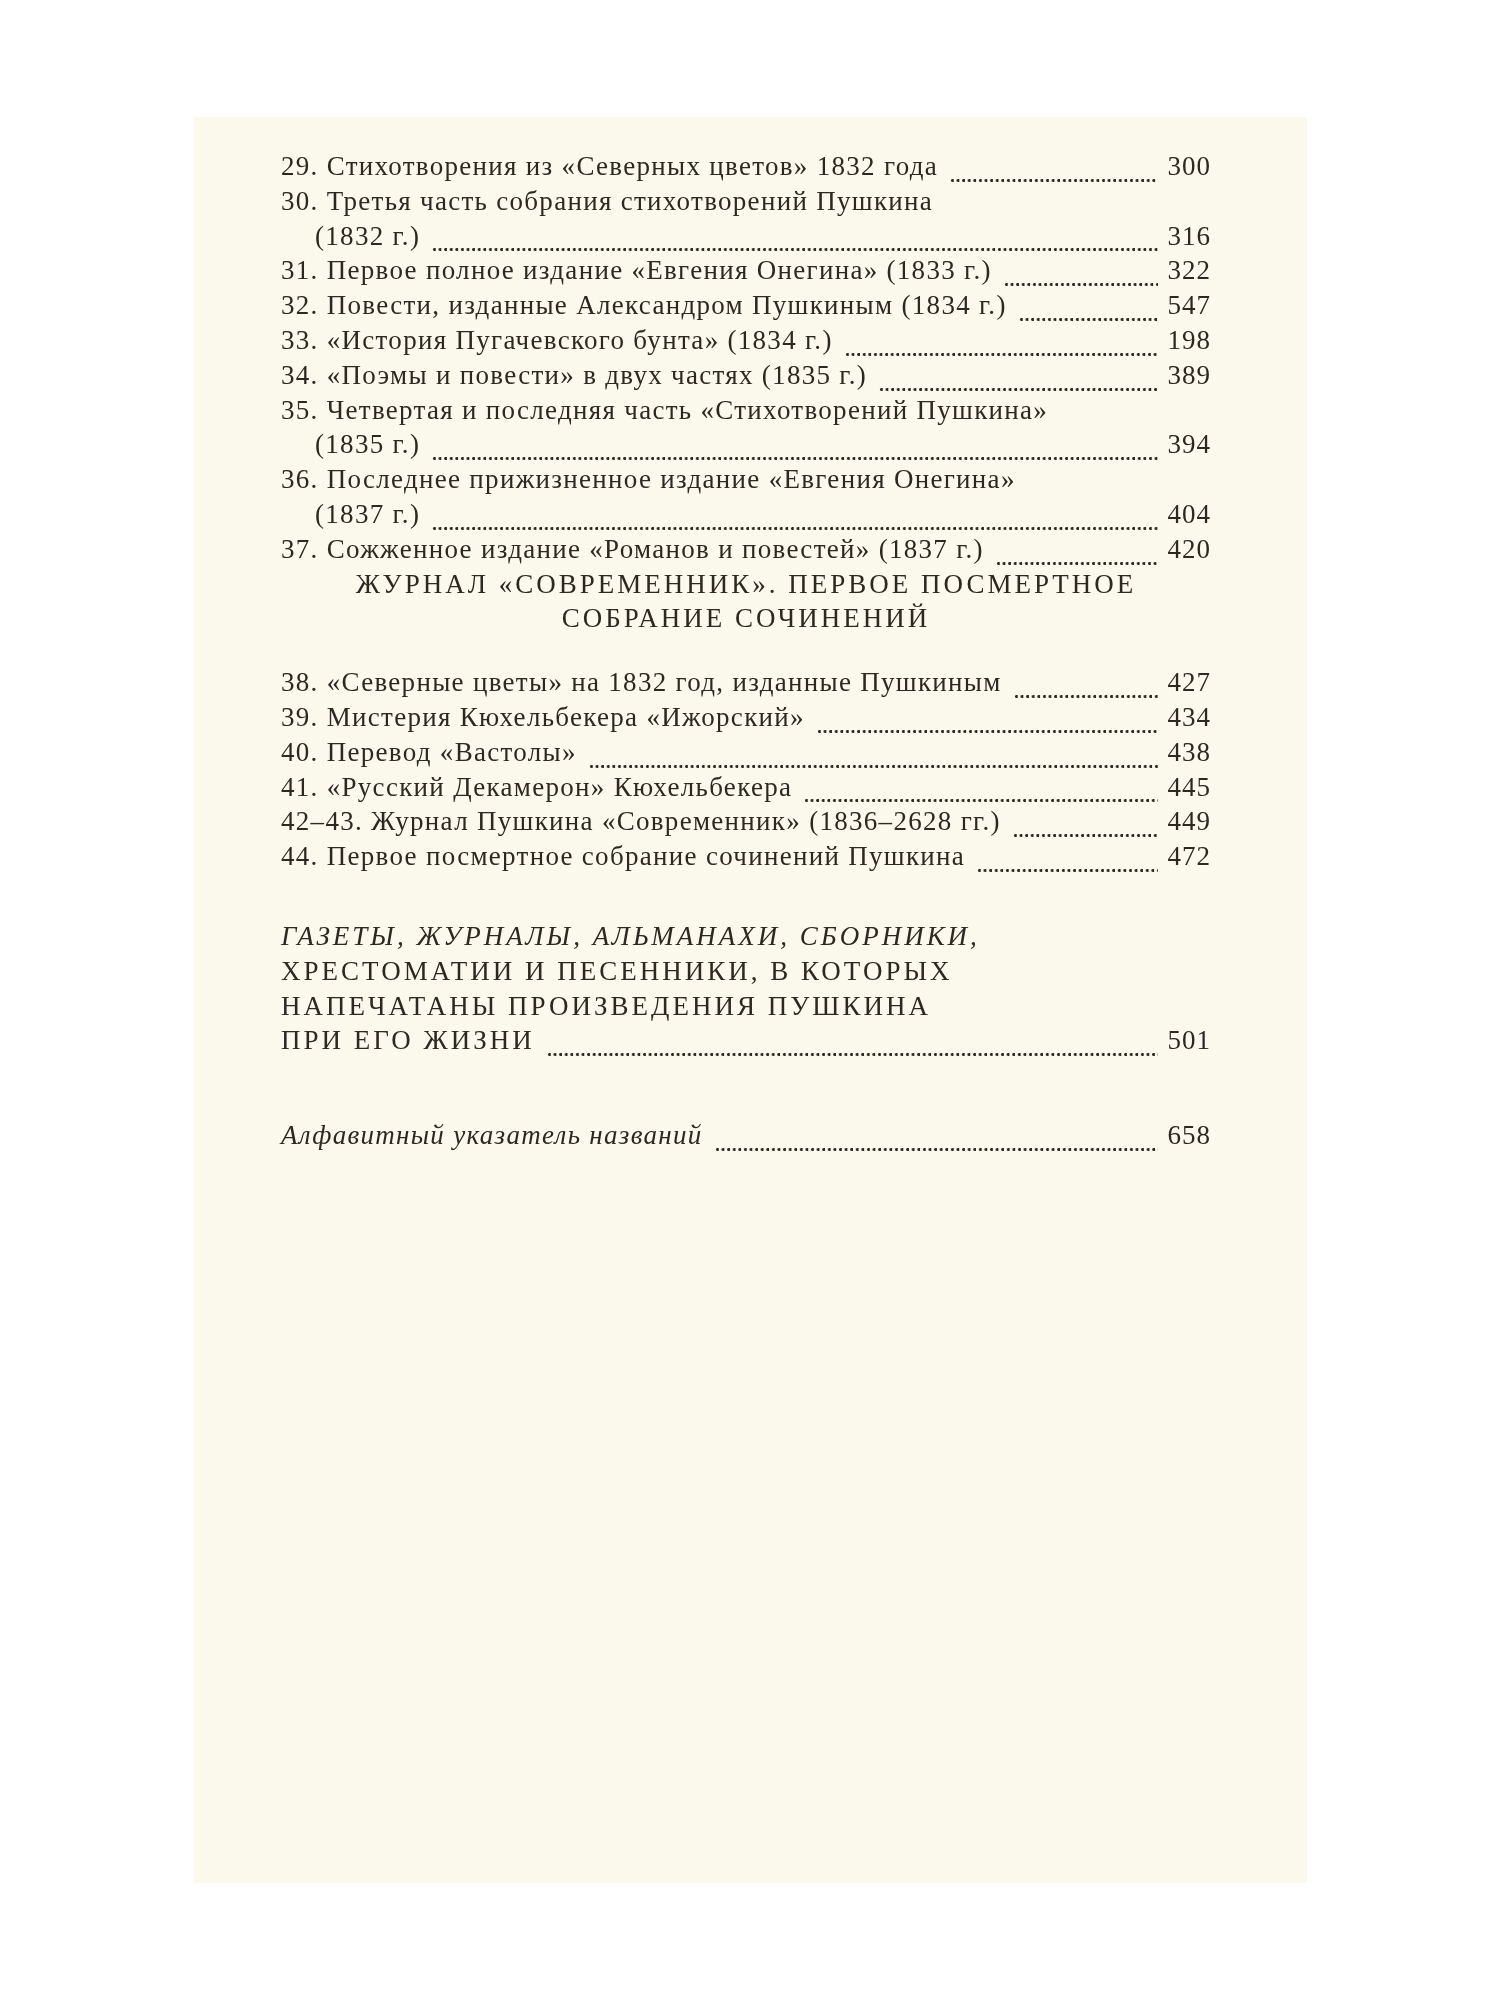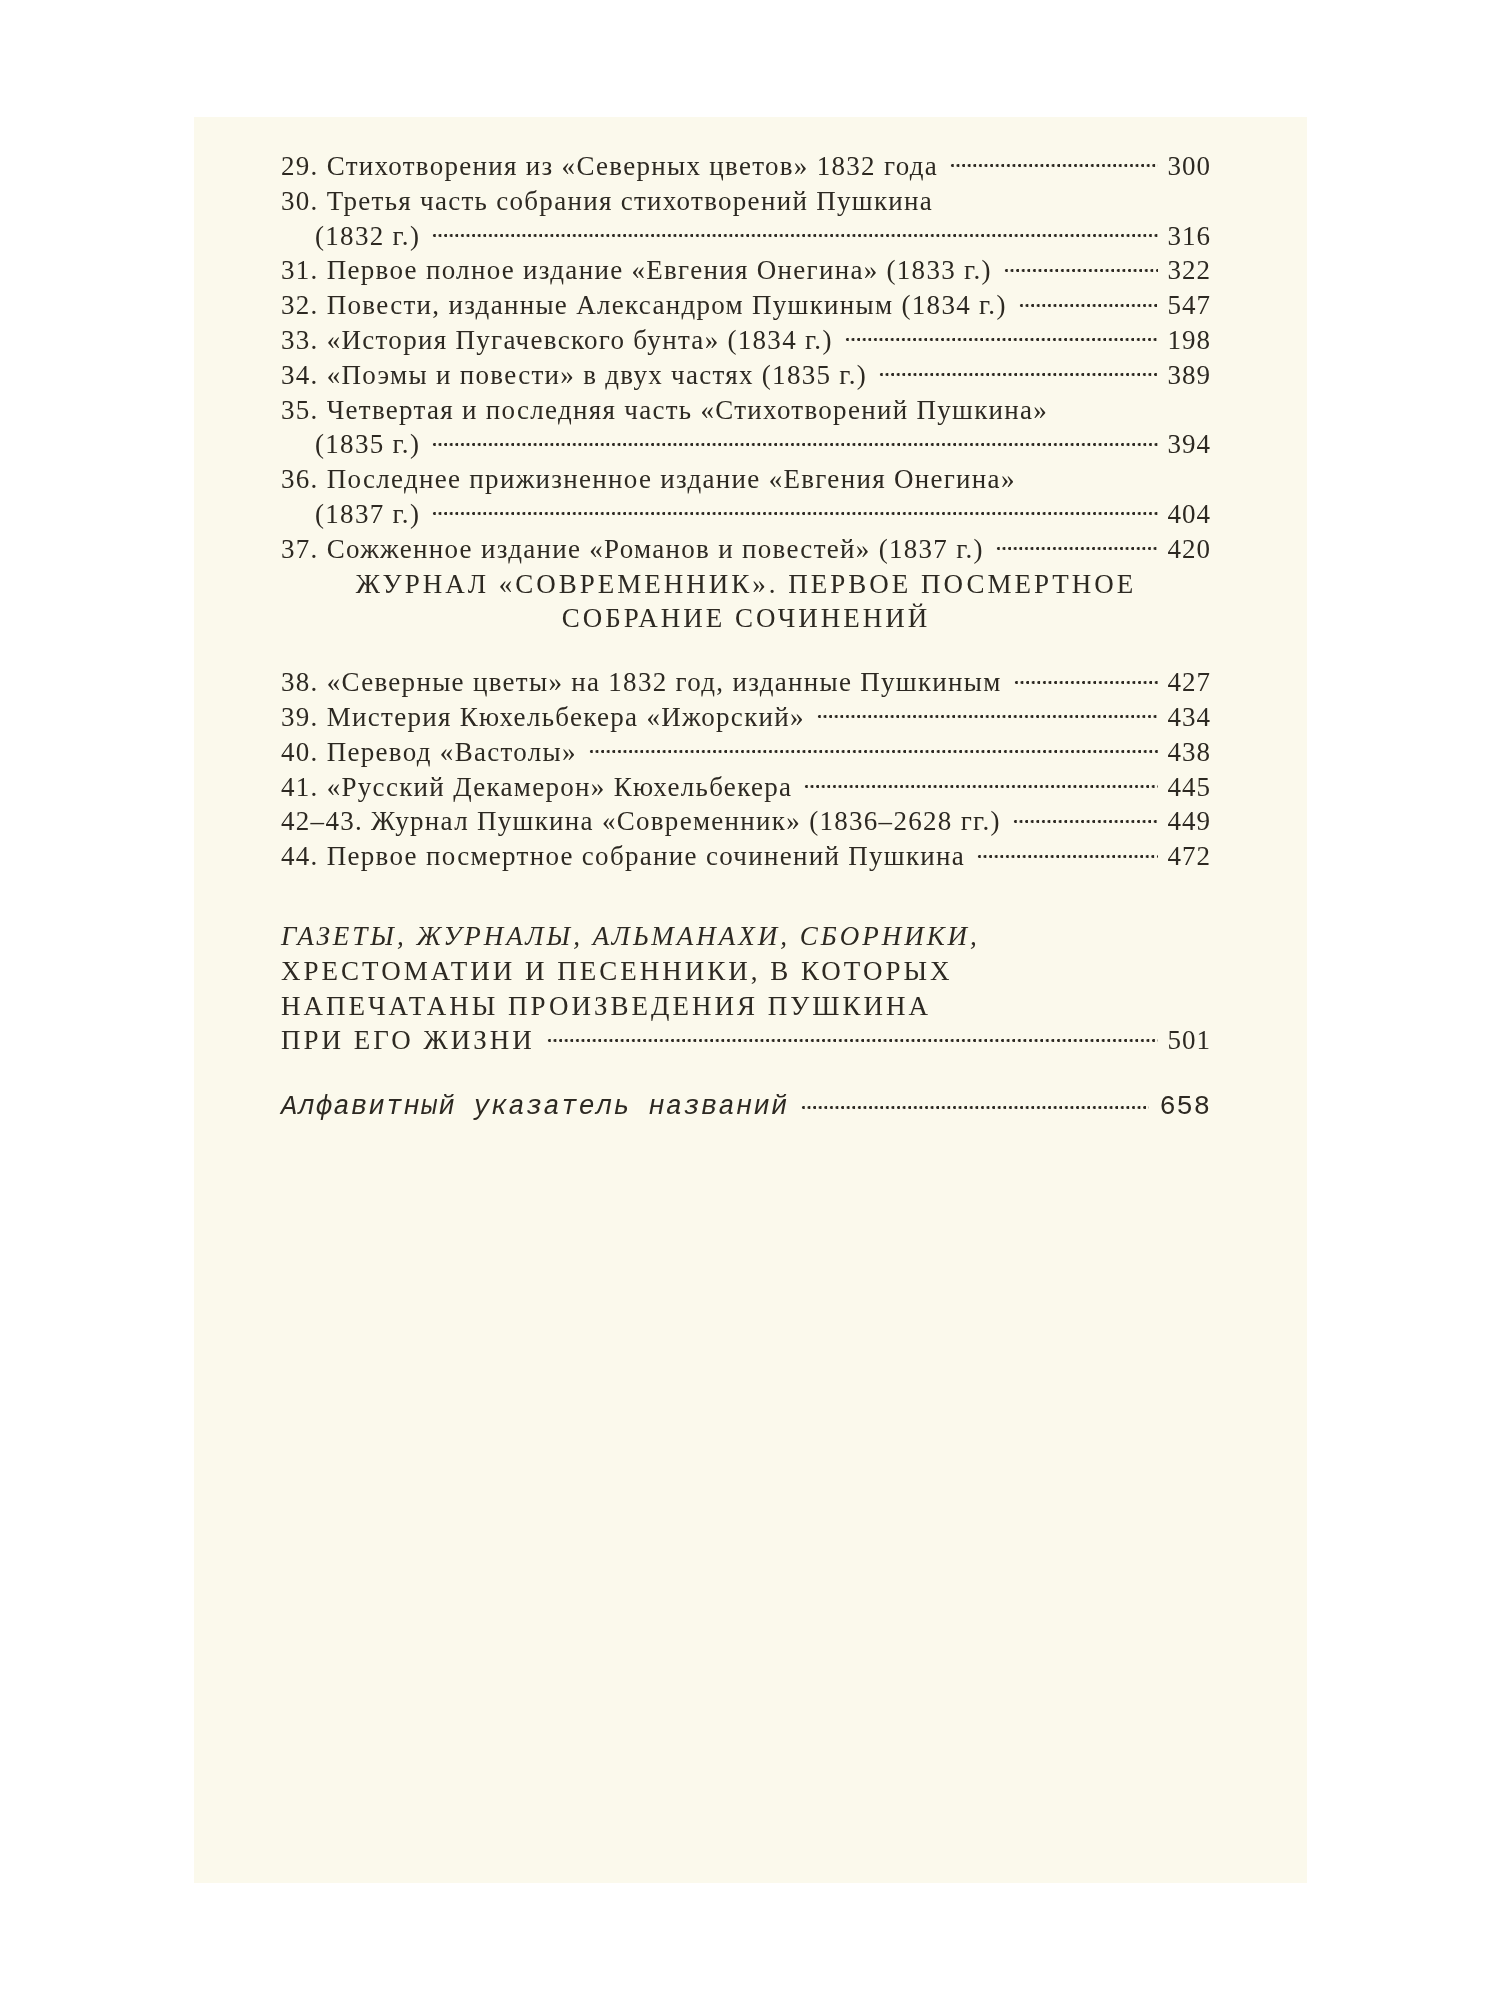--- a/index.html
+++ b/index.html
@@ -21,21 +21,21 @@
     box-sizing: border-box;
     padding: 32px 96px 0 87px;
   }
   .toc {
     font-size: 27px;
     line-height: 34.8px;
     letter-spacing: 1.3px;
   }
   .row {
     display: flex;
-    align-items: center;
+    align-items: flex-end;
   }
   .row .text { white-space: nowrap; }
   .leader {
     flex: 1 1 auto;
     min-width: 14px;
     height: 6px;
     margin: 0 10px 0 12px;
     background-image: radial-gradient(circle at 2.5px 2.5px, var(--ink, #2d2922) 1.3px, transparent 1.7px);
     background-size: 5.6px 6px;
     background-repeat: repeat-x;
@@ -50,21 +50,21 @@
     justify-content: center;
     text-align: center;
     letter-spacing: 3px;
   }
   .heading-left { letter-spacing: 3px; }
   .heading-centered .text, .heading-left .text { white-space: nowrap; }
   .italic-entry .text { font-style: italic; }
   .gap-section        { margin-top: 50px; }
   .gap-after-heading  { margin-top: 29px; }
   .gap-before-heading2{ margin-top: 45px; font-style: italic; }
-  .gap-before-index   { margin-top: 32px; font-family: Liberation Mono, monospace; }
+  .gap-before-index   { margin-top: 60px; }
 </style>
 </head>
 <body style="background: rgb(255, 255, 255);">
 
 <div class="paper">
   <div class="toc">
       <div class="row entry">
         <span class="text">29. Стихотворения из «Северных цветов» 1832 года</span>
         <span class="leader"></span>
         <span class="pagenum">300</span>

